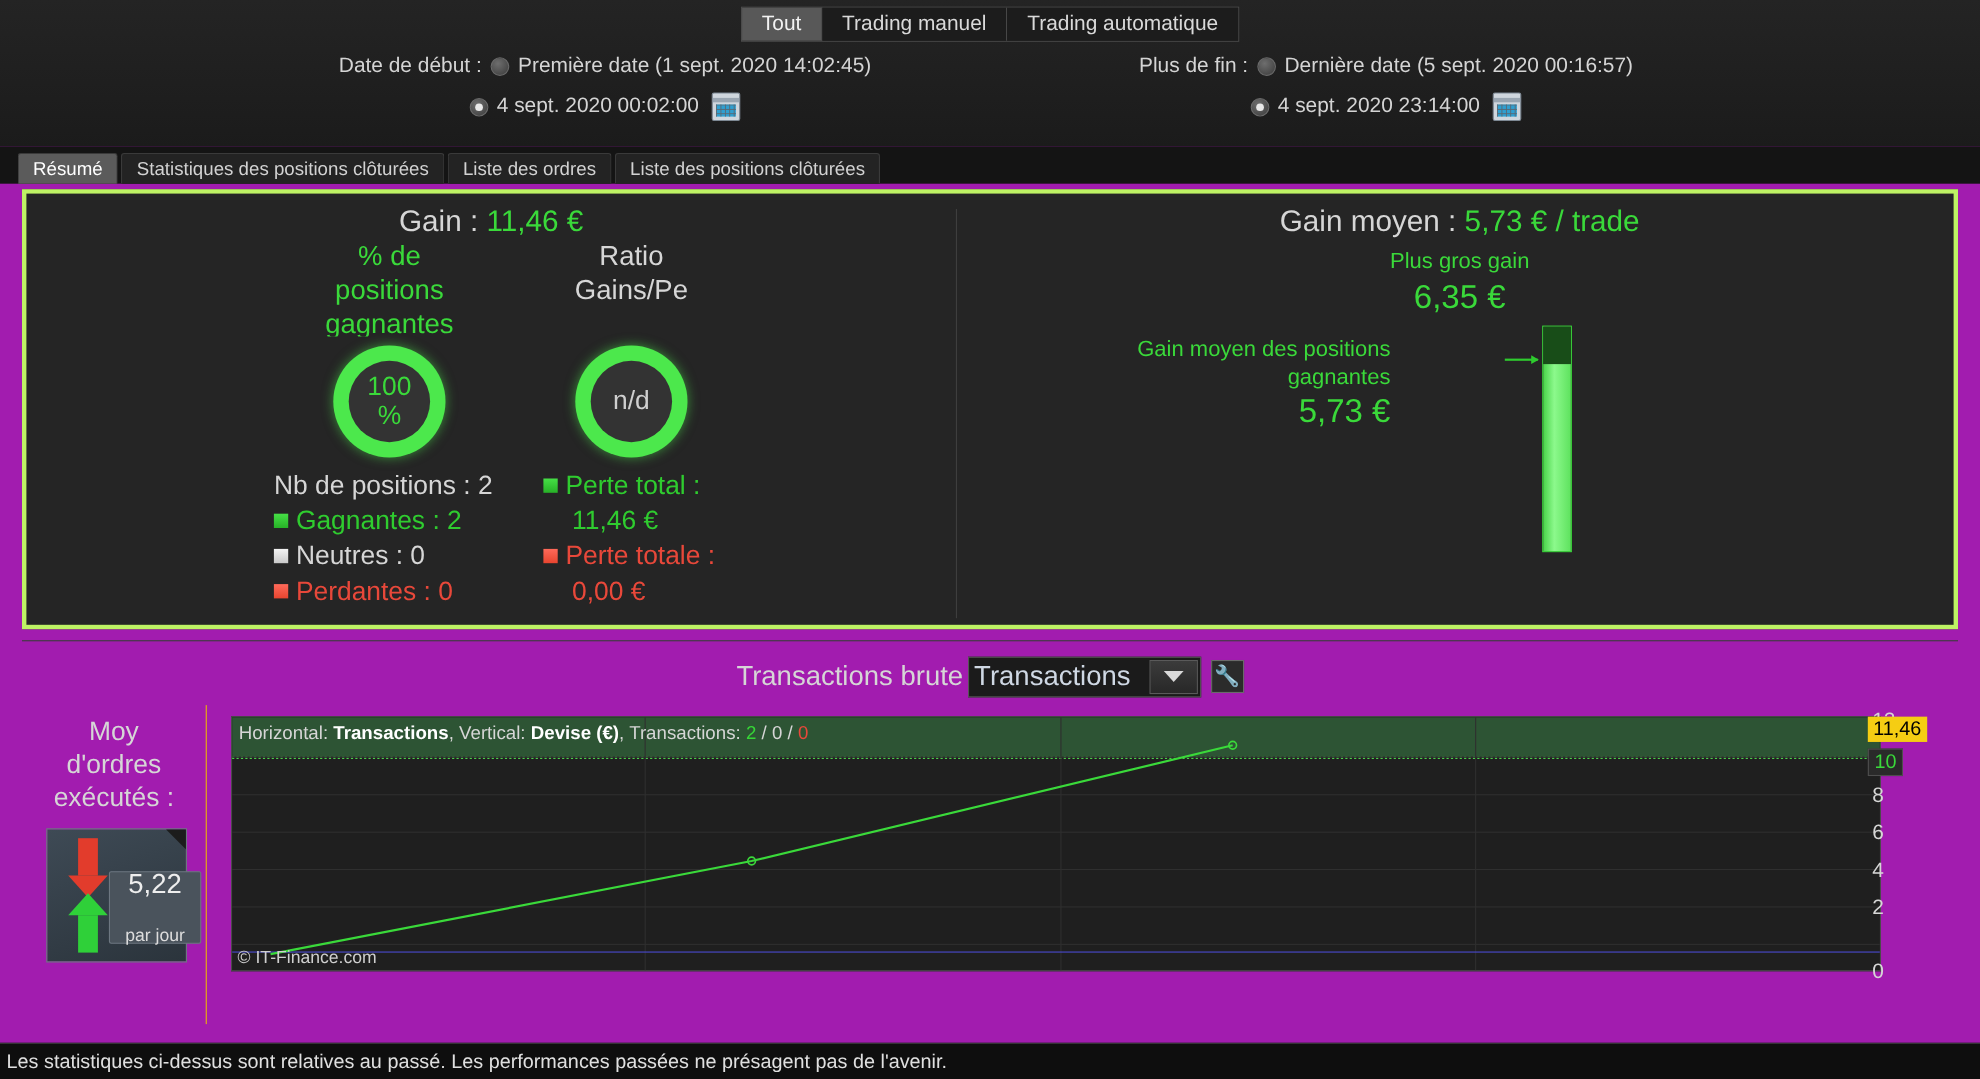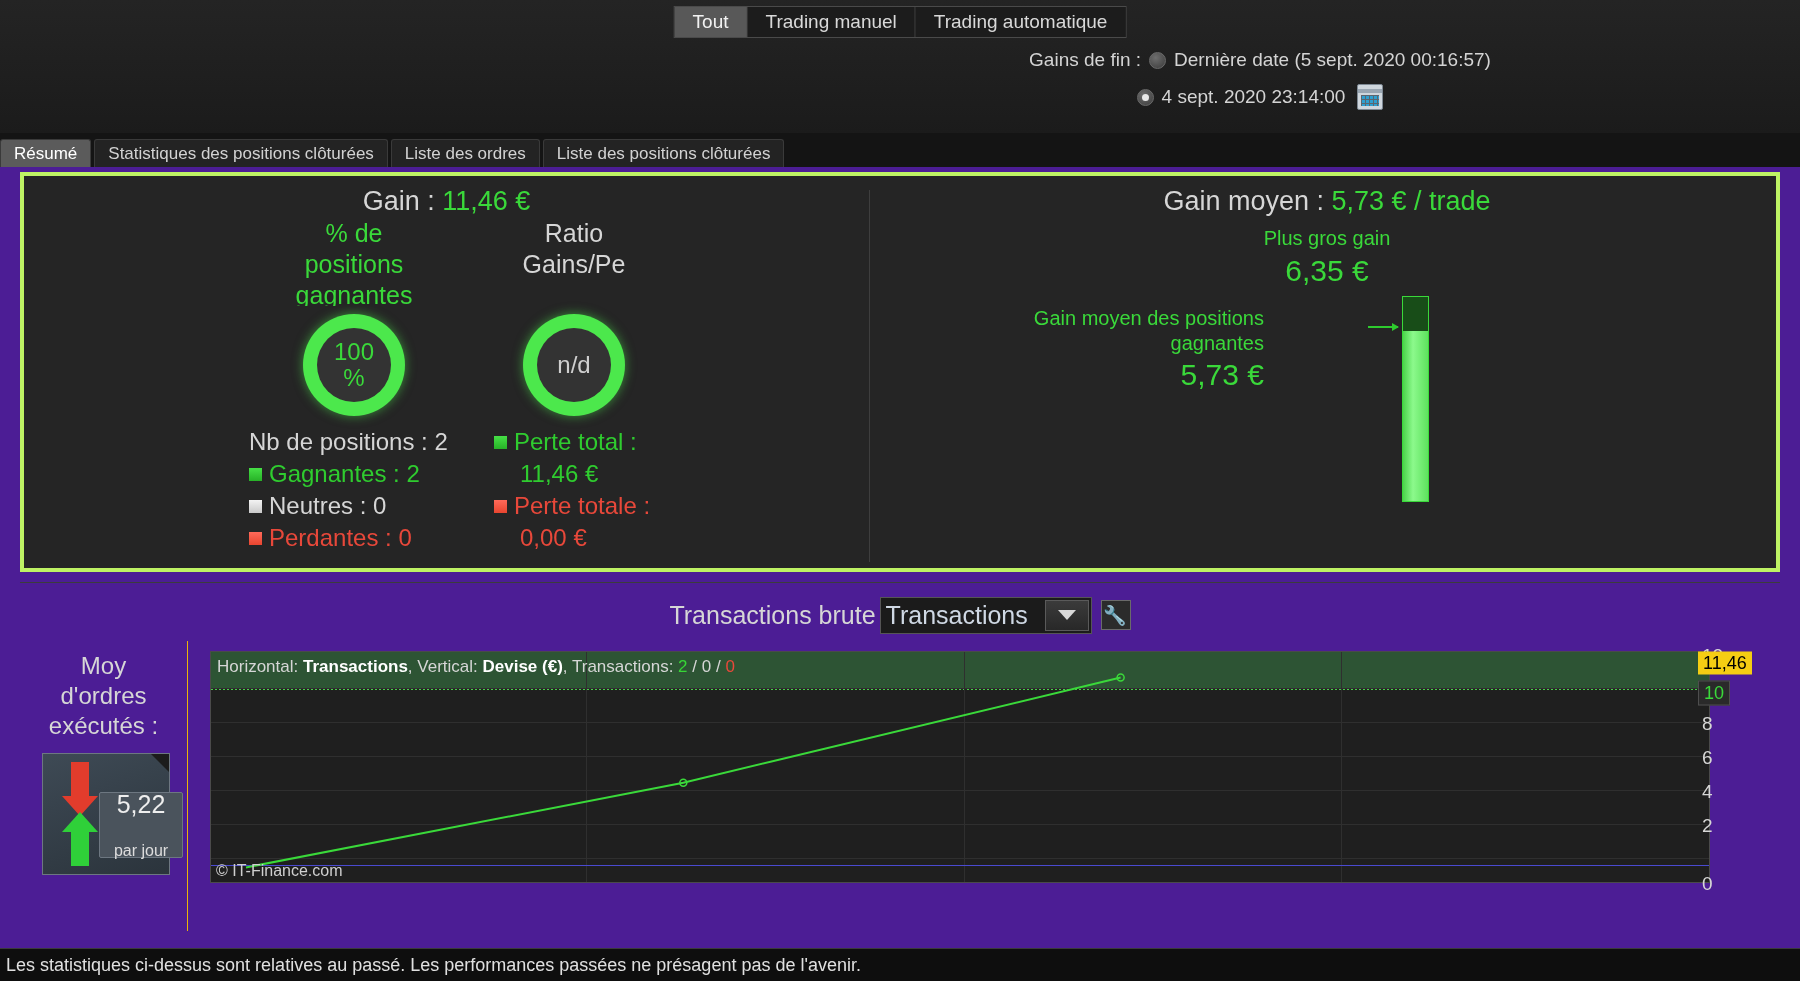--- a/index.html
+++ b/index.html
@@ -3,21 +3,21 @@
 <meta charset="utf-8">
 <style>
   * { box-sizing: border-box; margin: 0; padding: 0; }
   html, body {
     width: 1800px; height: 981px;
     background: #1c1c1c;
     font-family: "Liberation Sans", sans-serif;
     overflow: hidden;
     color: #d8d8d8;
   }
-  #app { position: relative; width: 1800px; height: 981px; background: #4c1d95; }
+  #app { position: relative; width: 1800px; height: 981px; background: #a21caf; }
 
   
   .topbar {
     position: absolute; left: 0; top: 0; width: 1800px; height: 133px;
     background: linear-gradient(180deg,#242424 0%,#202020 45%,#1b1b1b 100%);
   }
   .modetabs {
     position: absolute; left: 50%; top: 6px; transform: translateX(-50%);
     display: flex; align-items: stretch; height: 32px;
     border: 1px solid #4a4a4a; background: #1a1a1a;
@@ -60,21 +60,21 @@
     content:""; position:absolute; left:3px; right:3px; top:10px; bottom:3px;
     background:
       linear-gradient(#5b6670 1px, transparent 1px) 0 0/100% 4px,
       linear-gradient(90deg,#5b6670 1px, transparent 1px) 0 0/4px 100%,
       #2f9fd0;
   }
 
   
   .tabstrip {
     position: absolute; left: 0; top: 133px; width: 1800px; height: 34px;
-    background: #141414; display: flex; align-items: flex-end; padding-left: 0;
+    background: #141414; display: flex; align-items: flex-end; padding-left: 16px;
   }
   .vtab {
     height: 28px; display: flex; align-items: center; padding: 0 13px;
     font-size: 17px; color: #d2d2d2; background: #232323;
     border: 1px solid #3a3a3a; border-bottom: none; margin-right: 3px;
     border-radius: 3px 3px 0 0; white-space: nowrap; cursor: default;
   }
   .vtab.active { background: #5b5b5b; color: #fff; }
 
   
@@ -297,24 +297,36 @@
   <div class="topbar">
 
     <div class="modetabs">
       <div class="modetab active">Tout</div>
       <div class="modetab">Trading manuel</div>
       <div class="modetab">Trading automatique</div>
     </div>
 
     <div class="daterow">
 
+      <div class="dcol left">
+        <div class="drow1">
+          <span class="dlabel">Date de début :</span>
+          <span class="radio"></span>
+          <span class="dtext">Première date (1 sept. 2020 14:02:45)</span>
+        </div>
+        <div class="drow2">
+          <span class="radio on"></span>
+          <span class="dtext">4 sept. 2020 00:02:00</span>
+          <span class="cal"></span>
+        </div>
+      </div>
 
       <div class="dcol right">
         <div class="drow1">
-          <span class="dlabel">Gains de fin :</span>
+          <span class="dlabel">Plus de fin :</span>
           <span class="radio"></span>
           <span class="dtext">Dernière date (5 sept. 2020 00:16:57)</span>
         </div>
         <div class="drow2">
           <span class="radio on"></span>
           <span class="dtext">4 sept. 2020 23:14:00</span>
           <span class="cal"></span>
         </div>
       </div>
 

